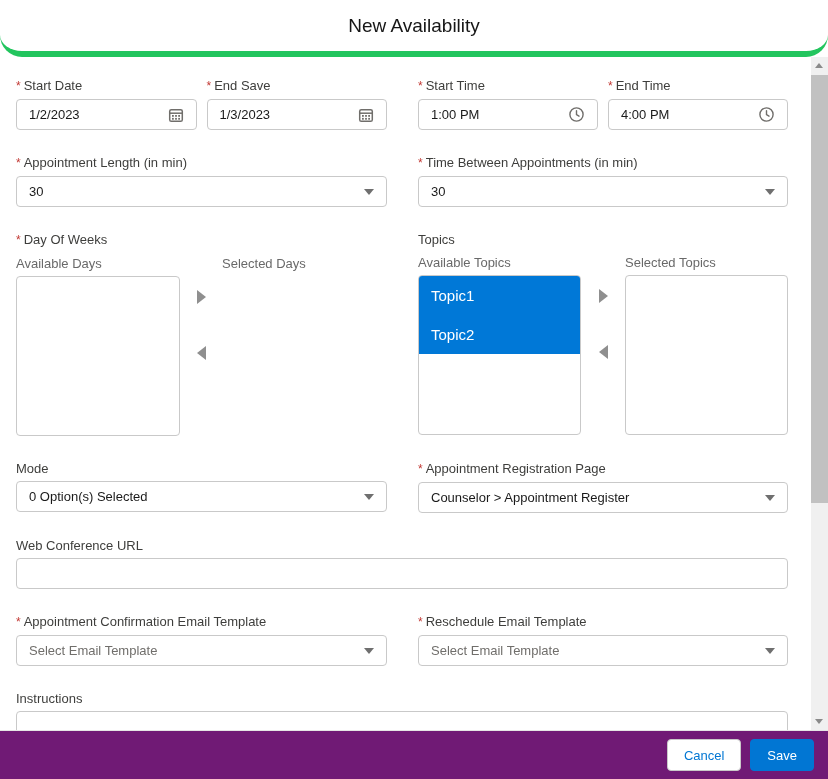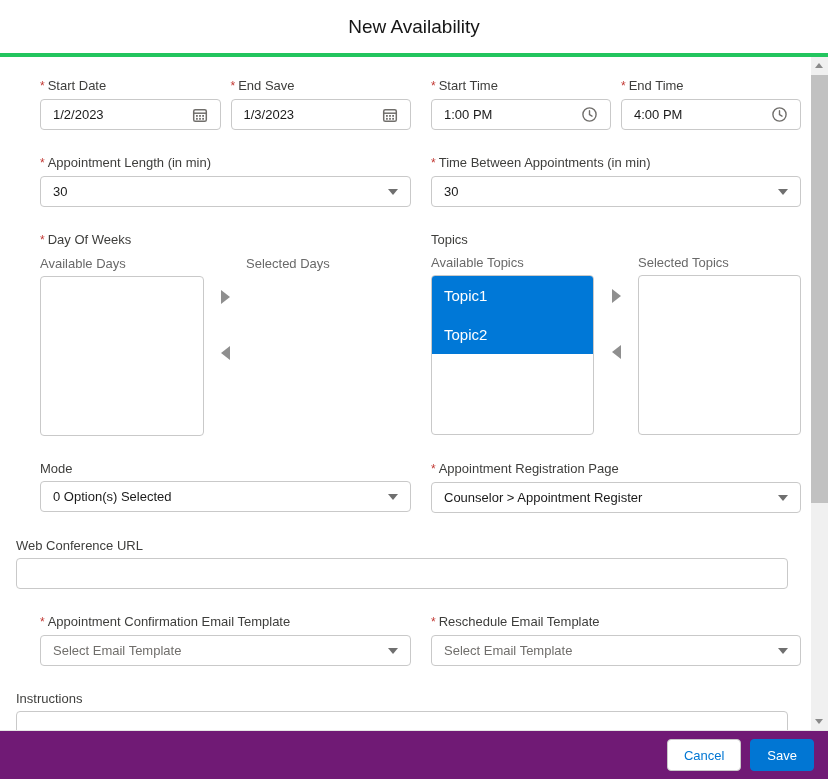--- a/index.html
+++ b/index.html
@@ -3,40 +3,40 @@
 <meta charset="utf-8">
 <style>
   * { margin:0; padding:0; box-sizing:border-box; }
   html,body { width:828px; height:779px; }
   body { font-family:"Liberation Sans", sans-serif; background:#fff; overflow:hidden; }
 
   .modal { width:828px; height:779px; display:flex; flex-direction:column; background:#fff; }
 
   
   .modal-header { flex:0 0 57px; display:flex; align-items:center; justify-content:center;
-                  border-bottom:4px solid #22c55e; background:#fff; }
+                  border-bottom:6px solid #22c55e; background:#fff;border-radius:22px; }
   .modal-title { font-size:19px; font-weight:400; color:#161616; }
 
   
   .modal-body { position:relative; flex:1 1 auto; overflow:hidden; background:#fff; }
   .content { position:absolute; left:16px; top:20px; width:772px; }
 
   .field-label { display:block; font-size:13px; line-height:17px; color:#3e3e3c; margin-bottom:4px; white-space:nowrap; }
   .req { color:#c23934; margin-right:3px; font-size:12px; }
 
   .control { height:31px; border:1px solid #c9c9c9; border-radius:4px; background:#fff;
              display:flex; align-items:center; padding:8px 12px; font-size:13px; color:#1a1a1a; }
   .control .value { flex:1 1 auto; white-space:nowrap; overflow:hidden; }
   .control.is-placeholder .value { color:#706e6b; }
   .trailing { margin-left:auto; display:flex; align-items:center; }
 
   .caret-down { width:0; height:0; border-left:5px solid transparent; border-right:5px solid transparent;
                 border-top:6px solid #6f6f6f; }
 
-  .row { display:grid; grid-template-columns:371px 370px; column-gap:20px;margin-left:24px; }
+  .row { display:grid; grid-template-columns:371px 370px; column-gap:31px; }
   .mt { margin-top:24px; }
   .pair { display:grid; grid-template-columns:1fr 1fr; column-gap:10px; }
   .full { width:772px; }
 
   
   .dual-grid { display:grid; grid-template-columns:164px 42px 164px; }
   .dual-grid.right-version { grid-template-columns:163px 44px 163px; }
   .sublabel { font-size:13px; line-height:17px; color:#696969; margin-bottom:4px; }
   .listbox { height:160px; border:1px solid #c9c9c9; border-radius:4px; background:#fff;
              overflow:hidden; position:relative; }

